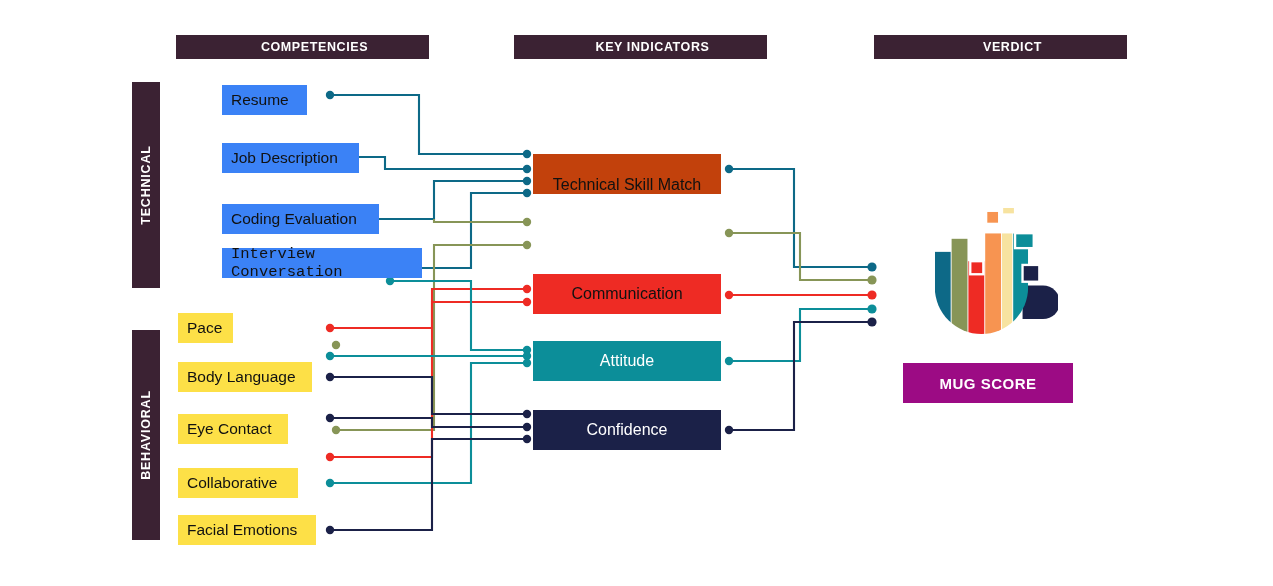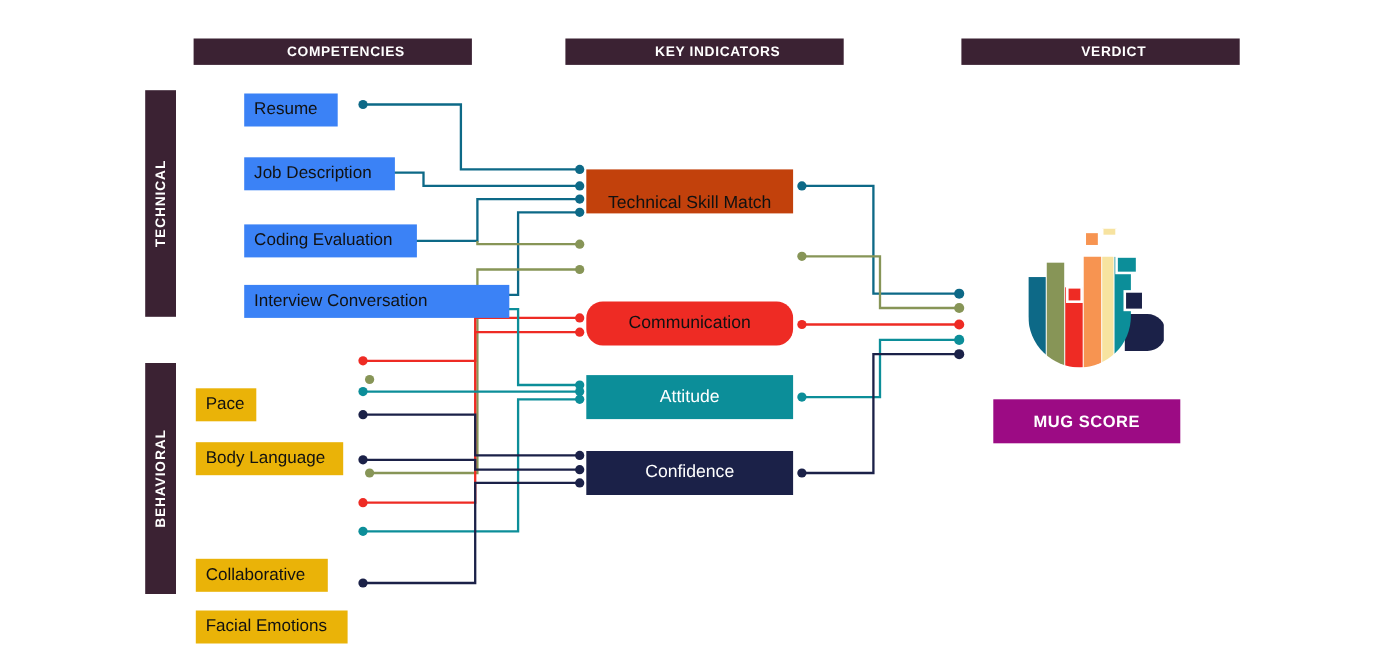--- a/index.html
+++ b/index.html
@@ -67,21 +67,21 @@
     height: 30px;
     display: flex;
     align-items: center;
     padding: 0 9px;
     font-size: 15.5px;
     color: #111111;
     box-sizing: border-box;
     z-index: 4;
   }
   .comp.tech { background: #3b82f6; margin-left: 44px; }
-  .comp.behav { background: #eab308; margin-top: 40px; }
+  .comp.behav { background: #fde047; }
 
   
   .kpi {
     position: absolute;
     left: 533px;
     width: 188px;
     height: 40px;
     display: flex;
     align-items: center;
     justify-content: center;
@@ -228,41 +228,44 @@
 
   <div class="comp tech" style="left:178px; top:85px; width:85px;">
     <span>Resume</span>
   </div>
   <div class="comp tech" style="left:178px; top:143px; width:137px;">
     <span>Job Description</span>
   </div>
   <div class="comp tech" style="left:178px; top:204px; width:157px;">
     <span>Coding Evaluation</span>
   </div>
-  <div class="comp tech" style="left:178px; top:259px; width:241px;">
+  <div class="comp tech" style="left:178px; top:248px; width:200px;font-family:Liberation Mono, monospace;">
     <span>Interview Conversation</span>
   </div>
 
   <div class="comp behav" style="left:178px; top:313px; width:55px;">
     <span>Pace</span>
   </div>
   <div class="comp behav" style="left:178px; top:362px; width:134px;">
     <span>Body Language</span>
   </div>
+  <div class="comp behav" style="left:178px; top:414px; width:110px;">
+    <span>Eye Contact</span>
+  </div>
   <div class="comp behav" style="left:178px; top:468px; width:120px;">
     <span>Collaborative</span>
   </div>
   <div class="comp behav" style="left:178px; top:515px; width:138px;">
     <span>Facial Emotions</span>
   </div>
 
   <div class="kpi" style="top:154px; background:#c2410c; color:#111111;align-items:flex-end;">
     <span>Technical Skill Match</span>
   </div>
-  <div class="kpi" style="top:274px; background:#EE2B24; color:#111111;border-radius:15px;">
+  <div class="kpi" style="top:274px; background:#EE2B24; color:#111111;">
     <span>Communication</span>
   </div>
   <div class="kpi" style="top:341px; background:#0C8E99; color:#ffffff;">
     <span>Attitude</span>
   </div>
   <div class="kpi" style="top:410px; background:#1B2148; color:#ffffff;">
     <span>Confidence</span>
   </div>
 
   <svg id="mug-logo" viewBox="0 0 150 140">

